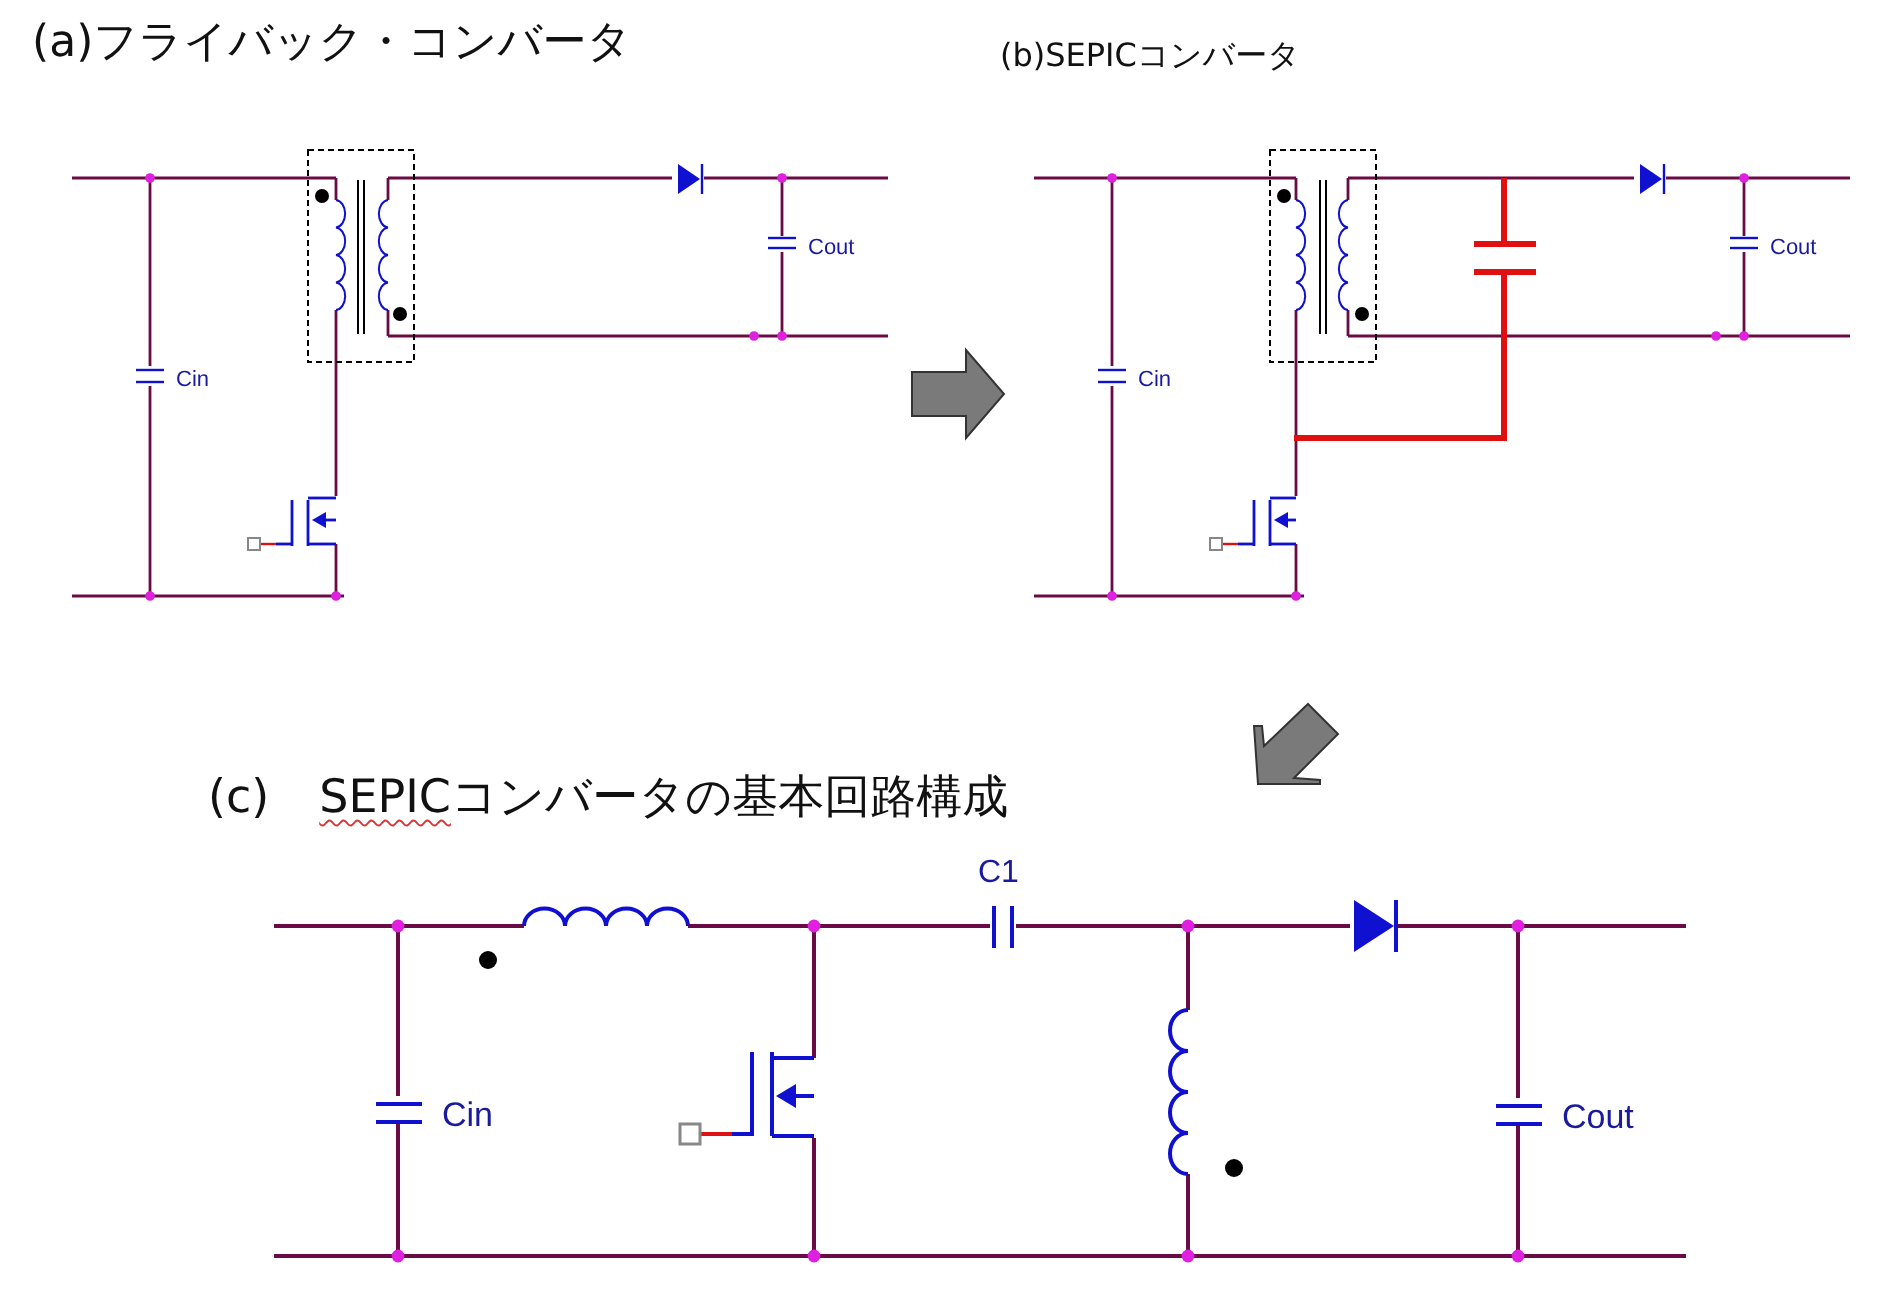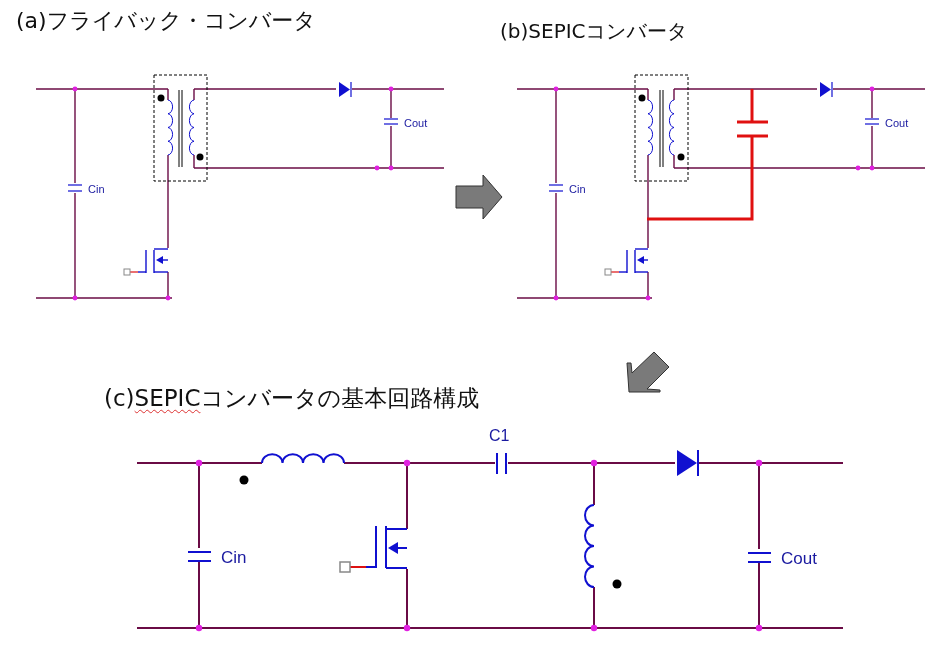--- a/index.html
+++ b/index.html
@@ -1,21 +1,21 @@
 <!DOCTYPE html>
 <html><head>
 <meta charset="utf-8">
 <style>
   html,body{margin:0;padding:0;background:#ffffff;}
   body{width:949px;height:656px;position:relative;overflow:hidden;font-family:"DejaVu Sans",sans-serif;}
   .title{position:absolute;font-family:"DejaVu Sans",sans-serif;color:#111;white-space:nowrap;}
   #title-a{left:16px;top:6px;font-size:22px;}
-  #title-b{left:500px;top:18px;font-size:20px;}
+  #title-b{left:500px;top:18px;font-size:16px;}
   #title-c{left:104px;top:383px;font-size:23px;}
-  .spell{text-decoration:underline wavy #d33;text-decoration-thickness:1px;text-underline-offset:3px;}
+  .spell{text-decoration:underline wavy #d33;text-decoration-thickness:1px;text-underline-offset:3px;margin-left:25px;}
   svg{position:absolute;left:0;top:0;}
   .lbl{font-family:"Liberation Sans",sans-serif;fill:#1a1aa0;}
 </style>
 </head>
 <body>
 
 <div class="title" id="title-a">(a)フライバック・コンバータ</div>
 <div class="title" id="title-b">(b)SEPICコンバータ</div>
 <div class="title" id="title-c"><span>(c)</span><span class="spell">SEPIC</span><span>コンバータの基本回路構成</span></div>
 

